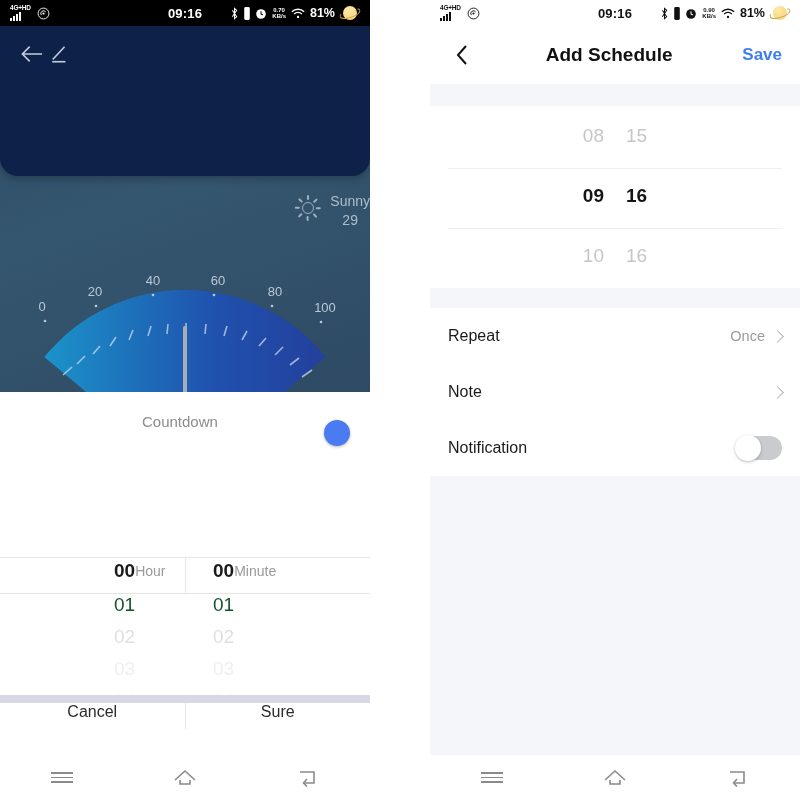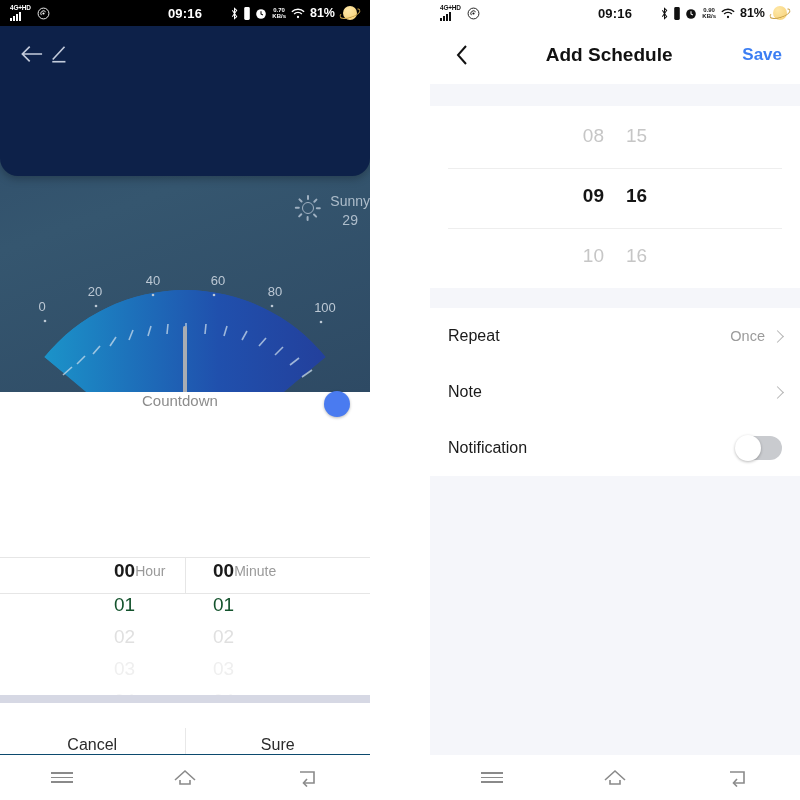--- a/index.html
+++ b/index.html
@@ -75,21 +75,21 @@
   .wx-text { color:#aebdcb; font-size:14px; line-height:1.35; }
   .wx-text .wx-temp { display:block; text-align:center; }
 
   .gauge-wrap { position:absolute; top:245px; left:0; right:0; height:130px; }
   .gauge-svg { display:block; width:370px; height:130px; }
   .tick-label { font-family:"Liberation Sans",sans-serif; font-size:13px; fill:#bcc8d4; }
   .tick-dot { fill:#bcc8d4; }
 
   .countdown-row {
     position:absolute; top:392px; left:0; right:0; height:58px;
-    display:flex; align-items:flex-start; background:#fff; z-index:2;
+    display:flex; align-items:center; background:#fff; z-index:2;
   }
   .cd-label { margin-left:142px; color:#8c8c8c; font-size:15px; }
   .cd-toggle { margin-left:auto; margin-right:22px; }
   .toggle {
     width:46px; height:24px; border-radius:12px; position:relative; cursor:pointer;
   }
   .toggle.on  { background:#ccdcfb; }
   .toggle.off { background:#c9cbcf; }
   .toggle .knob {
     position:absolute; top:-1px; width:26px; height:26px; border-radius:50%;
@@ -118,21 +118,21 @@
   .pnum { font-size:19px; font-weight:bold; color:#1a1a1a; }
   .punit { font-size:14px; color:#9a9a9a; }
   .pghost { font-size:19px; }
   .g1 { color:#14532d; } .g2 { color:#e0e0e0; } .g3 { color:#efefef; } .g4 { color:#f7f7f7; }
   .col-hour  .prow { padding-left:114px; }
   .col-min   .prow { padding-left:28px; }
 
   .picker-footer-bar { position:absolute; top:695px; left:0; right:0; height:8px; background:#d6d8e4; }
   .actions {
     position:absolute; top:703px; left:0; right:0; height:57px;
-    display:flex; align-items:flex-end; background:#fff; border-bottom:6px solid #0c4a6e;
+    display:flex; align-items:flex-start; background:#fff; border-bottom:1px solid #0c4a6e;
   }
   .act { flex:1; text-align:center; font-size:16px; color:#2b2b2b; cursor:pointer; }
   .act-sep { width:1px; height:26px; background:#e8e8e8; }
 
   
   .r-appbar { height:58px; background:#fff; display:flex; align-items:center; padding:0 18px; }
   .r-title { flex:1; text-align:center; font-size:19px; font-weight:bold; color:#111; }
   .r-save { font-size:17px; font-weight:bold; color:#3c7ef3; cursor:pointer; }
   .band { background:#f5f6fa; }
   .r-band-top { height:22px; }

